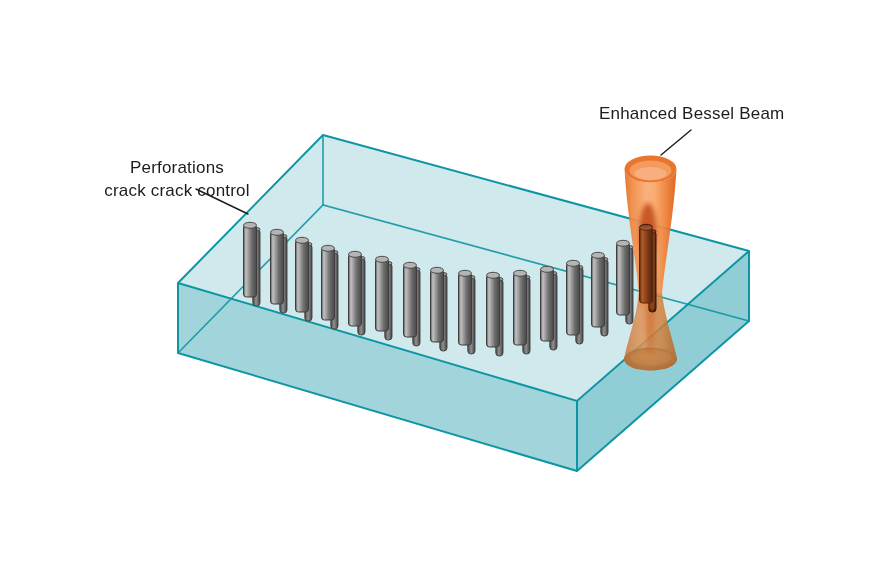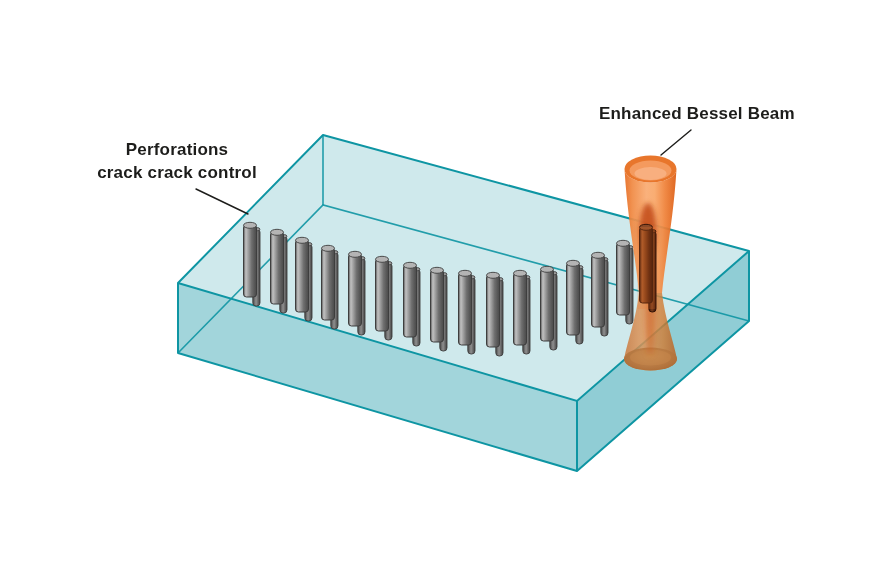--- a/index.html
+++ b/index.html
@@ -8,21 +8,21 @@
     width:888px;height:580px;
     background:var(--background,#fff);
     overflow:hidden;
     font-family:"Liberation Sans", sans-serif;
   }
   .stage svg{position:absolute;left:0;top:0;}
   .label{
     position:absolute;
     color:var(--label-text,#1d1d1b);
     font-size:17px;
-    font-weight:700;
+    font-weight:400;
     letter-spacing:.2px;
     line-height:23px;
     white-space:nowrap;
   }
   .label.center{text-align:center;}
 </style>
 </head>
 <body>
 
 <div class="stage">
@@ -202,21 +202,21 @@
           </g>
         </g>
         <rect x="637.5" y="227" width="18" height="82" fill="#f07a30" opacity="0.22"></rect>
       </g>
     <g id="leaders">
         <line x1="196" y1="189" x2="248" y2="214" stroke-width="1.4" stroke-linecap="round" style="stroke:var(--leader)"></line>
         <line x1="691" y1="130" x2="661" y2="155" stroke-width="1.4" stroke-linecap="round" style="stroke:var(--leader)"></line>
       </g>
   </svg>
 
-  <div class="label center" id="lbl-perf" style="left:57px;top:138px;width:240px;">
+  <div class="label center" id="lbl-perf" style="left:57px;top:156px;width:240px;">
     <span>Perforations</span><br>
     <span>crack crack control</span>
   </div>
 
   <div class="label" id="lbl-beam" style="left:599px;top:102px;">
     <span>Enhanced Bessel Beam</span>
   </div>
 
 </div>
 

